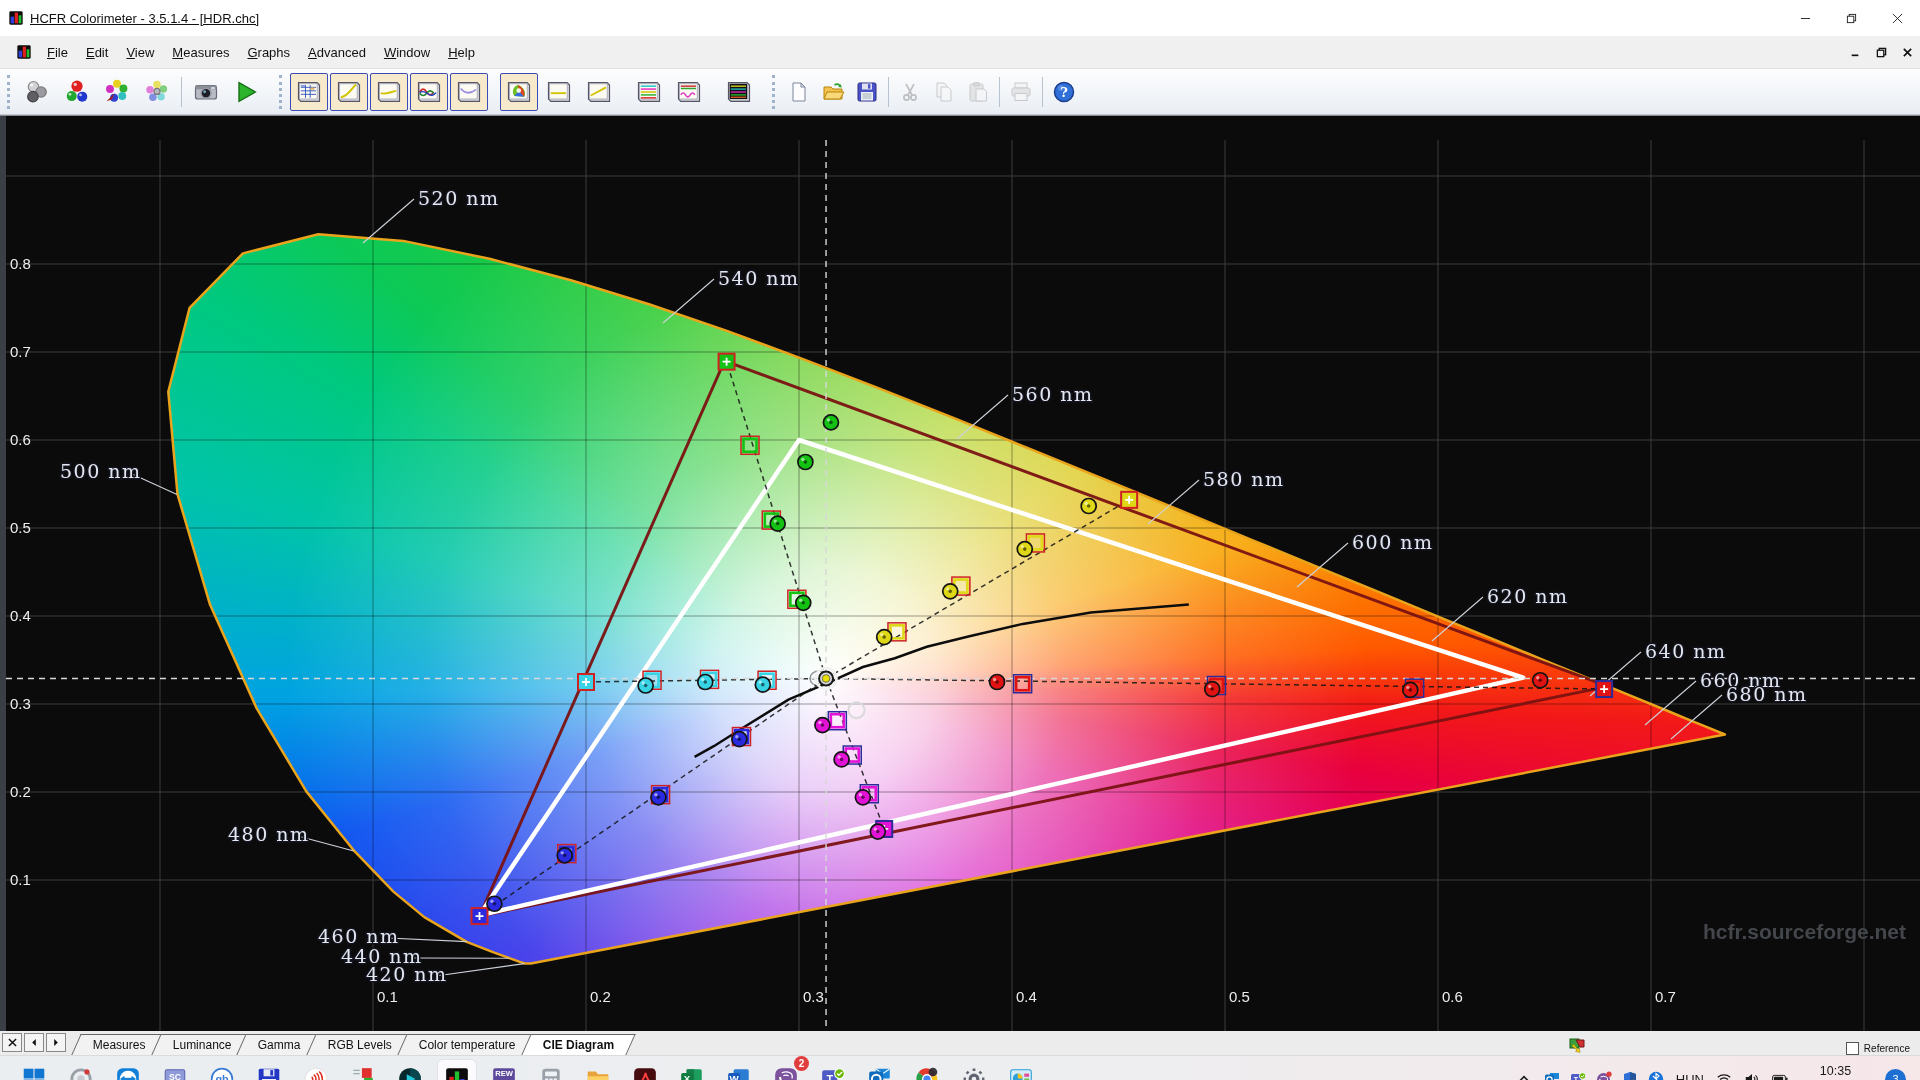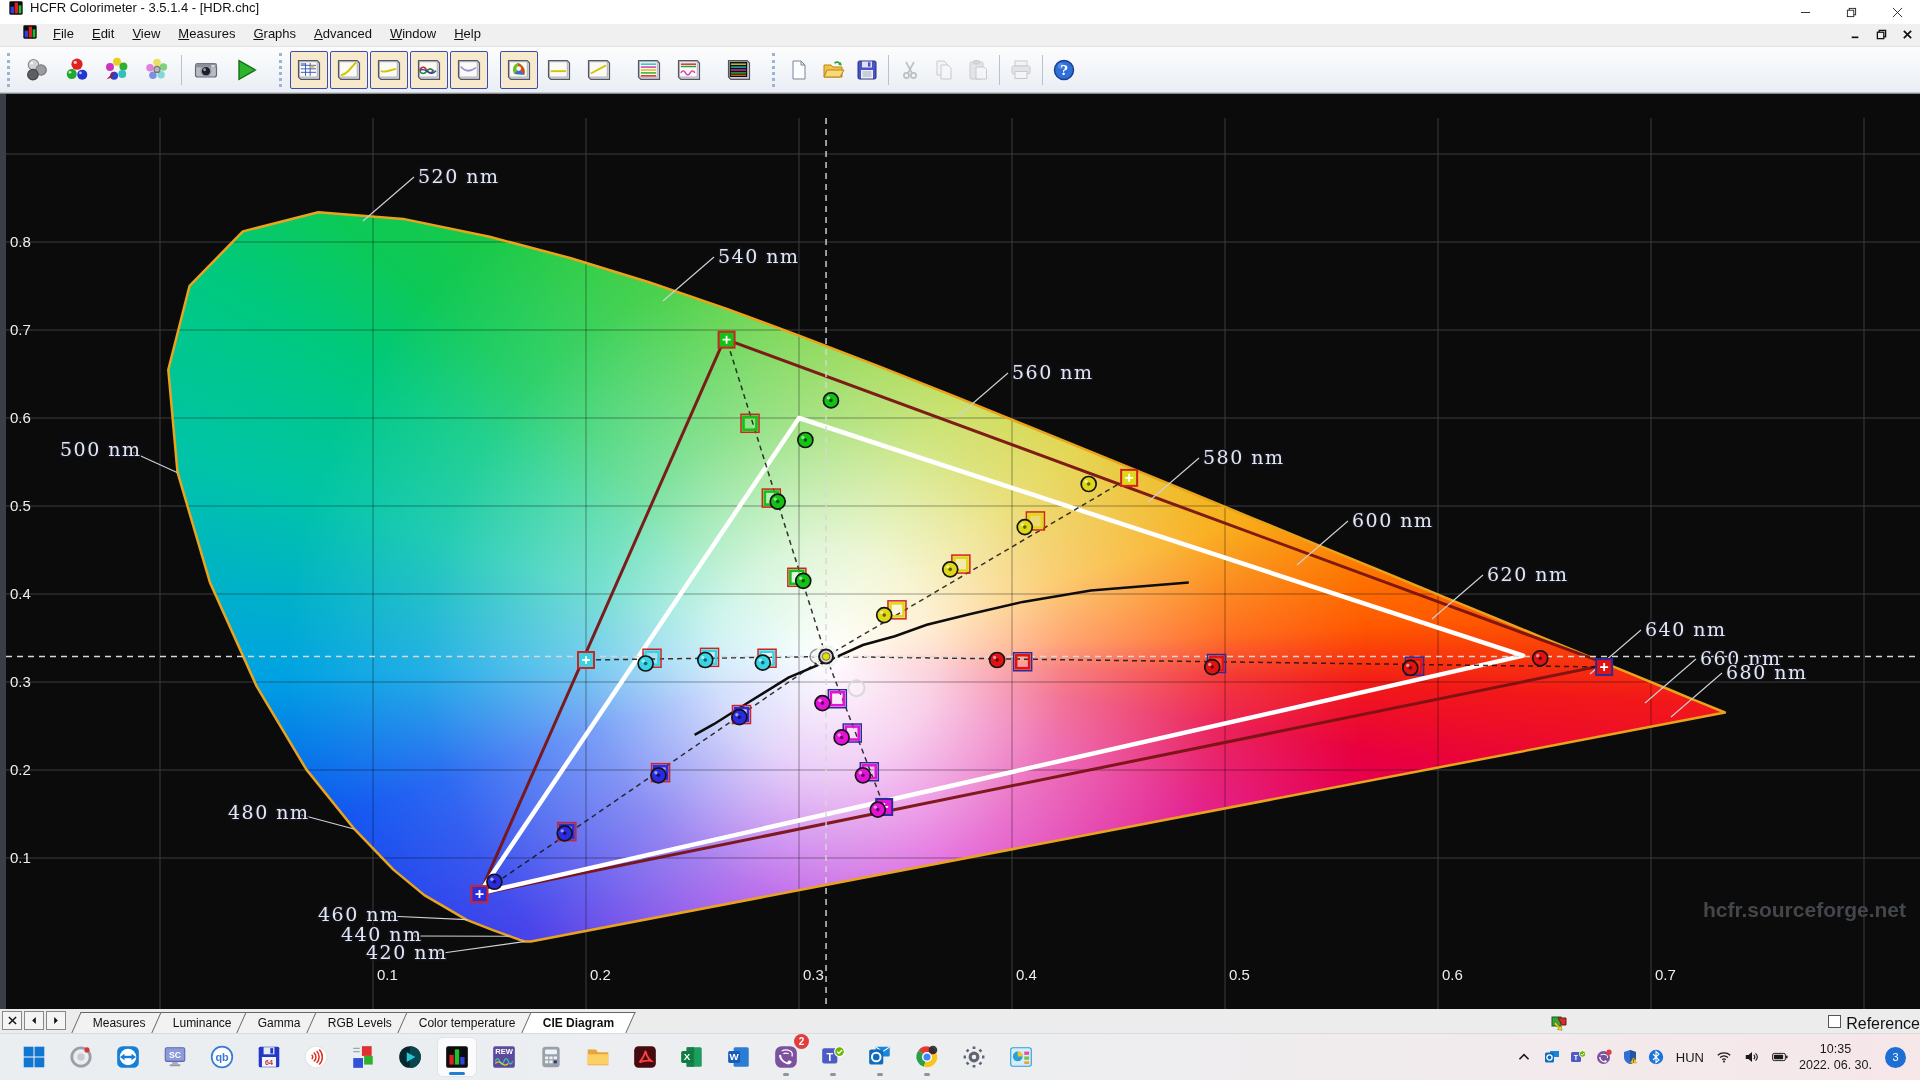--- a/index.html
+++ b/index.html
@@ -1,26 +1,26 @@
 <!DOCTYPE html>
 <html><head>
 <meta charset="utf-8">
 <style>
   * { margin:0; padding:0; box-sizing:border-box; }
   html,body { width:1920px; height:1080px; overflow:hidden; background:#000;
               font-family:"Liberation Sans", sans-serif; }
   
-  .titlebar{height:24px;background:#ffffff;display:flex;align-items:flex-start;padding-left:8px;
-            font-size:13px;color:#111;}
+  .titlebar{height:36px;background:#ffffff;display:flex;align-items:center;padding-left:8px;
+            font-size:13px;color:#111;text-decoration:underline;}
   .titlebar .appicon{width:16px;height:16px;margin-right:6px;}
   .titlebar .spacer{flex:1;}
   .wctl{width:46px;height:24px;display:flex;align-items:center;justify-content:center;cursor:default;}
   
-  .menubar{height:23px;background:#f0f0f0;display:flex;align-items:flex-start;font-size:13px;color:#111;
-           border-bottom:1px solid #e2e2e2;padding-left:20px;}
+  .menubar{height:33px;background:#f0f0f0;display:flex;align-items:center;font-size:13px;color:#111;
+           border-bottom:1px solid #e2e2e2;padding-left:14px;}
   .menubar .appicon{width:16px;height:16px;margin:0 6px 0 2px;}
   .menu-item{padding:2px 9px;}
   .menubar .spacer{flex:1;}
   .mdictl{width:26px;height:20px;display:flex;align-items:center;justify-content:center;font-weight:bold;
           color:#222;font-size:12px;}
   
   .toolbar{height:46px;background:linear-gradient(#fdfdfe,#e9eef4);display:flex;align-items:center;
            border-bottom:1px solid #c3c9d2;padding-left:4px;}
   .tb-handle{width:7px;height:34px;margin:0 3px;border-left:3px dotted #9fb3cc;}
   .tb-btn{width:38px;height:38px;margin:0 1px;display:flex;align-items:center;justify-content:center;
@@ -40,21 +40,21 @@
           font-size:12px;color:#111;}
   .tabnav{display:flex;align-items:center;height:25px;padding:0 2px;}
   .tabnav .nbtn{width:20px;height:19px;border:1px solid #888;background:#f4f4f4;margin-right:2px;
                 display:flex;align-items:center;justify-content:center;font-size:10px;}
   .tabs{display:flex;align-items:flex-end;height:25px;margin-left:6px;}
   .tab{height:21px;padding:0 16px;background:#f2f2f2;border:1px solid #666;border-bottom:none;
        transform:skewX(-24deg);margin-right:-7px;display:flex;align-items:center;}
   .tab > span{transform:skewX(24deg);white-space:nowrap;}
   .tab.active{background:#ffffff;font-weight:bold;z-index:3;position:relative;}
   .tabbar .spacer{flex:1;}
-  .refbox{display:flex;font-size:16px;}
+  .refbox{display:flex;align-items:center;margin-right:10px;font-size:10px;}
   .refbox .cb{width:13px;height:13px;border:1px solid #555;background:#fff;margin-right:5px;}
   .tabicon{width:18px;height:18px;margin-right:260px;}
   
   .taskbar{height:47px;background:linear-gradient(90deg,#eaeef1 0%,#edeef0 55%,#f6e7e9 100%);
            display:flex;align-items:center;padding:0 14px;border-top:1px solid #d8dbe0;}
   .apps{display:flex;align-items:center;gap:7px;}
   .app{width:40px;height:40px;border-radius:6px;display:flex;align-items:center;justify-content:center;
        position:relative;}
   .app svg{width:26px;height:26px;}
   .app.active{background:#fbfbfd;border:1px solid #e1e3e7;}

